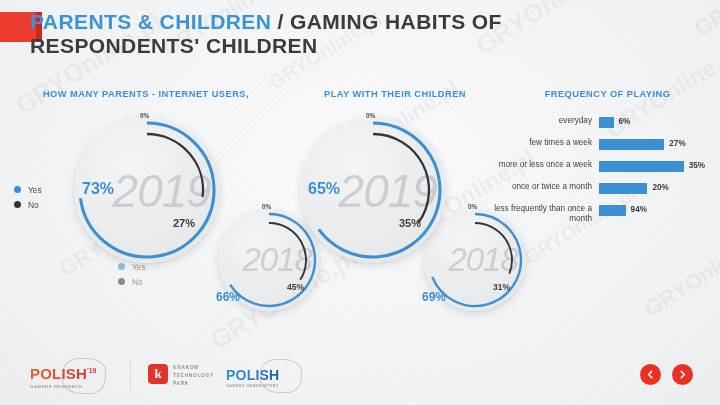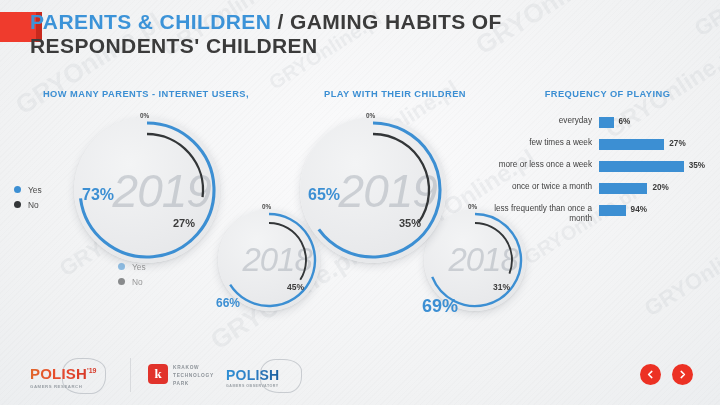--- a/index.html
+++ b/index.html
@@ -82,21 +82,21 @@
     letter-spacing: -1px;
     user-select: none;
   }
   .ringsvg { position: absolute; left: 0; top: 0; overflow: visible; }
   .zero {
     position: absolute;
     font-size: 6.4px; font-weight: bold; color: #4b4b4b;
     white-space: nowrap;
   }
   .valblue {
-    position: absolute; color: #3c8fd3; font-weight: bold; white-space: nowrap; margin-top: 6px;
+    position: absolute; color: #3c8fd3; font-weight: bold; white-space: nowrap;
   }
   .valdark {
     position: absolute; color: #3c3c3c; font-weight: bold; white-space: nowrap;
   }
 
   
   .legend { position: absolute; }
   .leg-row { display: flex; align-items: center; height: 15px; }
   .leg-dot {
     width: 7px; height: 7px; border-radius: 50%; margin-right: 7px; flex: none;
@@ -256,21 +256,21 @@
         <div class="valdark" style="font-size: 11px; left: 99px; top: 100px;">35%</div>
       </div>
       <div class="donut" style="left: 424px; top: 209px; width: 102px; height: 102px; z-index: 2;">
         <div class="disc" style="width: 102px; height: 102px;"></div>
         <div class="yearlbl" style="font-size: 33px; left: 2px; top: 32px; width: 114.24px; text-align: center;">2018</div>
         <svg class="ringsvg" width="102" height="102">
           <path d="M 51.00 5.00 A 46 46 0 1 1 8.23 67.93" fill="none" stroke="#3c8fd3" stroke-width="2.4"></path>
           <path d="M 51.00 14.00 A 37 37 0 0 1 85.40 64.62" fill="none" stroke="#333638" stroke-width="1.9"></path>
         </svg>
         <div class="zero" style="left: 44px; top: -6px;">0%</div>
-        <div class="valblue" style="font-size: 18px; left: -2px; top: 81px;">69%</div>
+        <div class="valblue" style="font-size: 12px; left: -2px; top: 81px;">69%</div>
         <div class="valdark" style="font-size: 8.5px; left: 69px; top: 73px;">31%</div>
       </div>
     </div>
 
   <div class="legend" style="left:14px; top:182px;">
     <div class="leg-row">
       <span class="leg-dot yes"></span>
       <span class="leg-txt">Yes</span>
     </div>
     <div class="leg-row">

